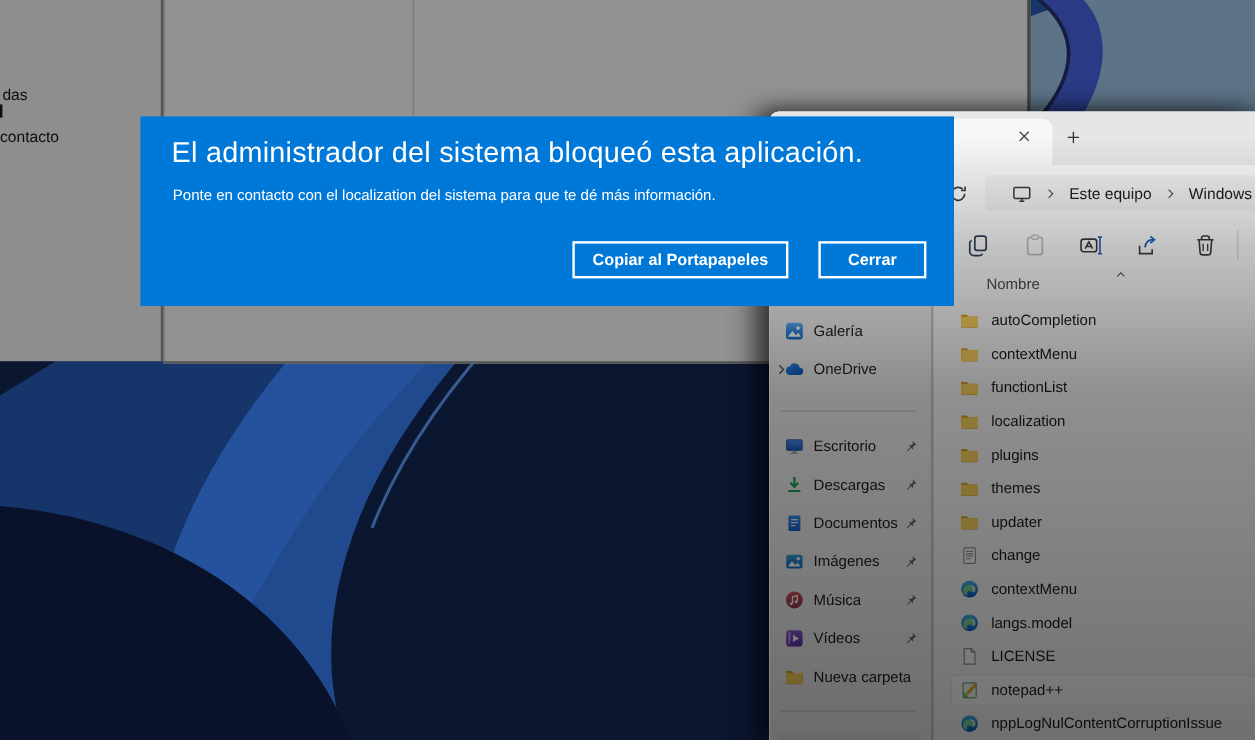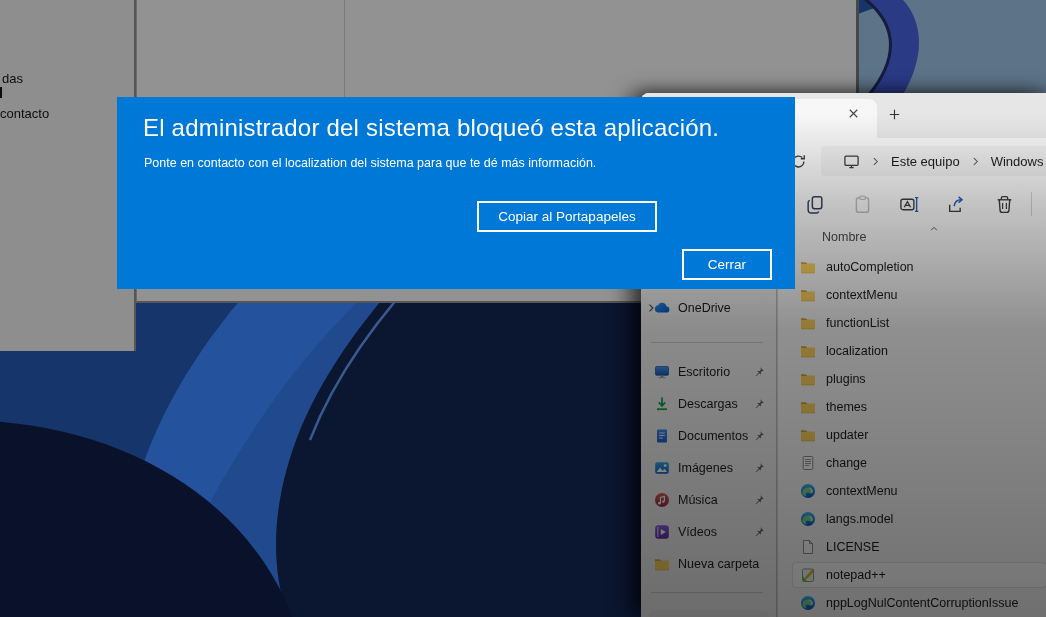--- a/index.html
+++ b/index.html
@@ -6,21 +6,21 @@
   #screen{position:relative;width:1046px;height:617px;overflow:hidden;
     font-family:"Liberation Sans","DejaVu Sans",sans-serif;
     -webkit-font-smoothing:antialiased;}
   .abs{position:absolute;}
   svg{display:block;}
 
   
   #wallpaper{left:0;top:0;width:1046px;height:617px;z-index:0;background:#0b1630;}
 
   
-  #left-window{left:0;top:0;width:134px;height:351px;background:#8e8e8e;
+  #left-window{left:0;top:0;width:134px;height:301px;background:#8e8e8e;
     border-right:2px solid #565656;z-index:5;color:#0e0e0e;font-size:13px;}
   #left-window .frag{position:absolute;white-space:nowrap;}
   #mid-window{left:136px;top:0;width:719px;height:301px;background:#929292;
     border-left:1px solid #6a6a6a;border-right:3px solid #474747;
     border-bottom:2px solid #565656;z-index:5;}
   #mid-window .vline{position:absolute;left:207px;top:0;width:1px;height:97px;background:#7a7a7a;}
 
   
   #explorer{left:641px;top:93px;width:410px;height:524px;background:#f7f7f7;
     border-radius:8px 0 0 0;z-index:10;
@@ -62,32 +62,32 @@
   .file-row .ic{margin-left:8px;width:16px;height:16px;flex:0 0 16px;}
   .file-row .nm{margin-left:10px;white-space:nowrap;}
 
   
   #explorer-dim{left:0;top:0;width:100%;height:100%;z-index:20;pointer-events:none;
     border-radius:8px 0 0 0;
     background:linear-gradient(180deg,rgba(0,0,0,0) 4%,rgba(0,0,0,.22) 22%,
       rgba(0,0,0,.42) 45%,rgba(0,0,0,.55) 100%);}
 
   
-  #dialog{left:117px;top:97px;width:678px;height:192px;z-index:50;color:#fff;}
+  #dialog{left:117px;top:97px;width:678px;height:158px;z-index:50;color:#fff;}
   #dialog-title{position:absolute;left:26px;top:17px;font-size:24px;font-weight:300;
     letter-spacing:.2px;white-space:nowrap;}
   #dialog-subtitle{position:absolute;left:27px;top:59px;font-size:12.5px;font-weight:400;
     white-space:nowrap;}
   #dialog-buttons{position:absolute;left:0;right:0;top:104px;display:flex;
     justify-content:flex-end;gap:25px;padding-right:23px;}
   .dlg-btn{height:31px;border:2px solid #fff;background:transparent;color:#fff;
-    font-family:inherit;font-size:13.5px;font-weight:400;display:flex;
+    font-family:inherit;font-size:13.5px;font-weight:700;display:flex;
     align-items:center;justify-content:center;box-sizing:border-box;}
   #btn-copy{width:180px;}
-  #btn-close{width:90px;margin-top:48px;}
+  #btn-close{width:90px;}
 </style>
 </head>
 <body>
 
 <svg width="0" height="0" style="position:absolute">
   <defs>
     <linearGradient id="g-eg" x1="0" y1="0" x2="0" y2="1">
         <stop offset="0" stop-color="#3db7ea"></stop>
         <stop offset="1" stop-color="#0a54c0"></stop>
       </linearGradient>

